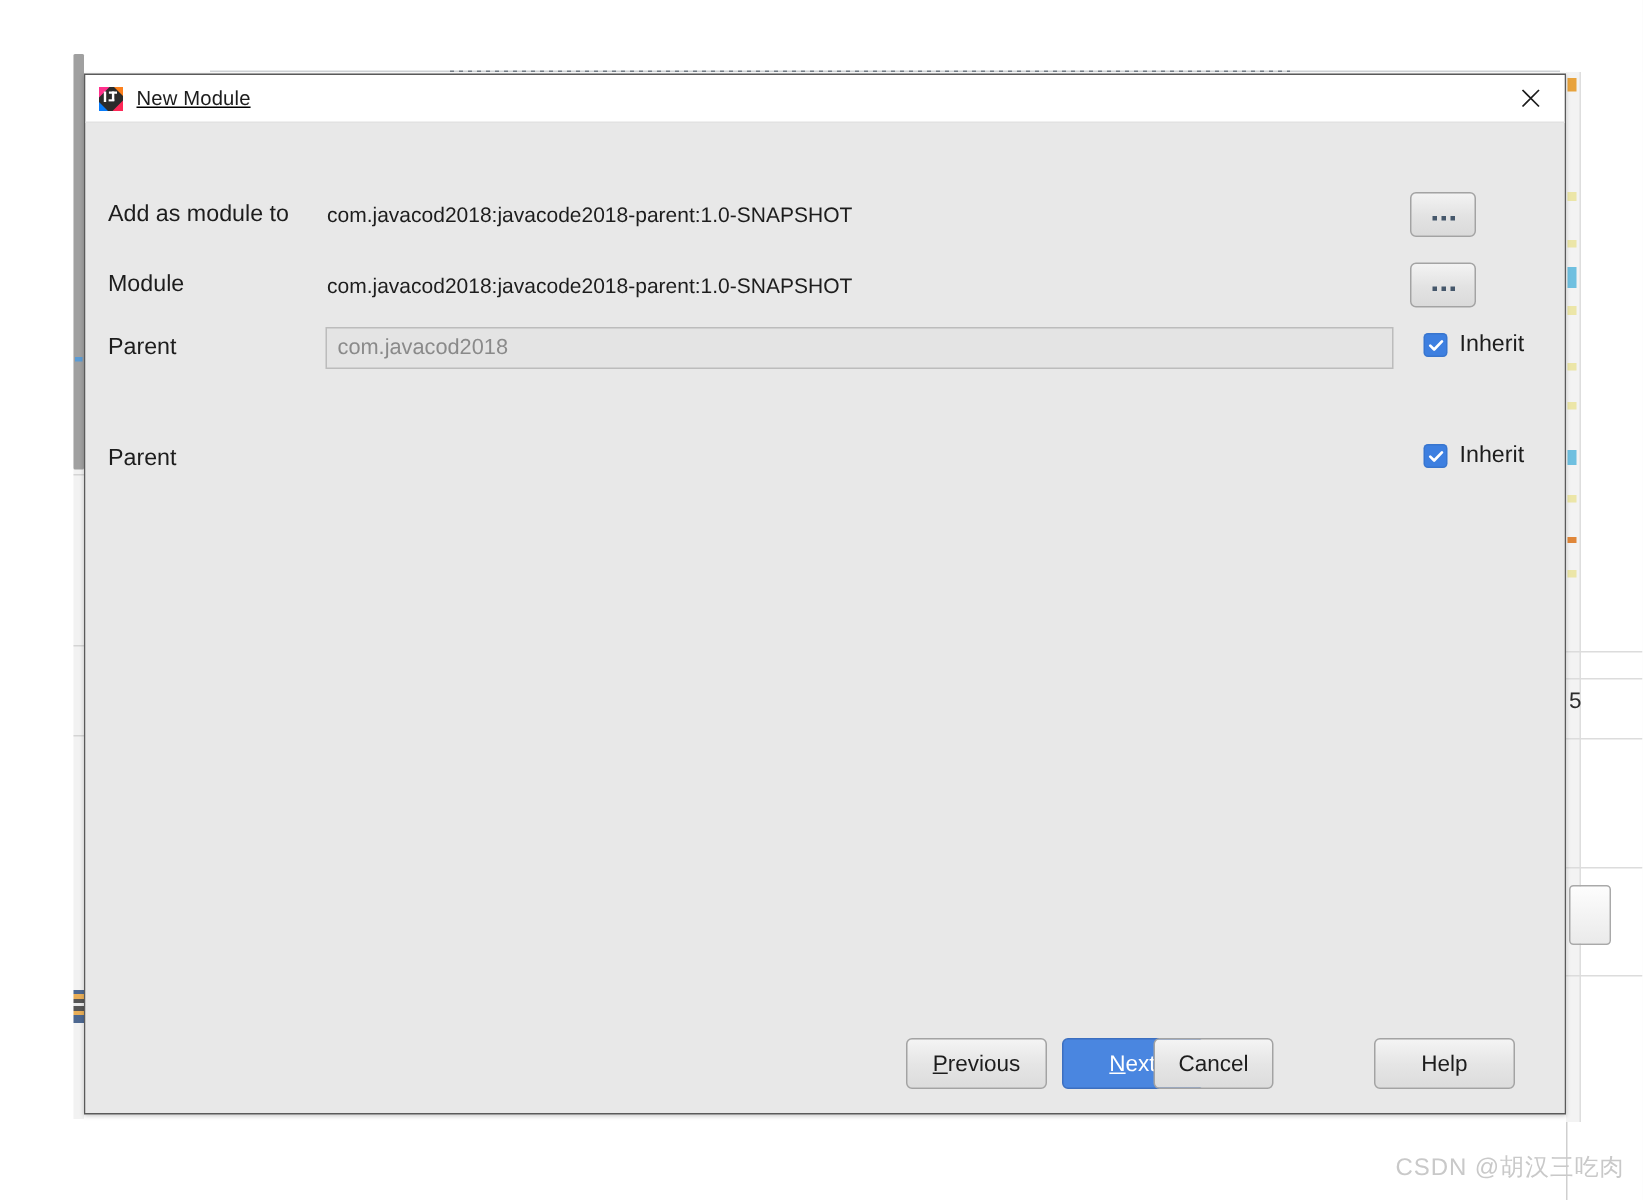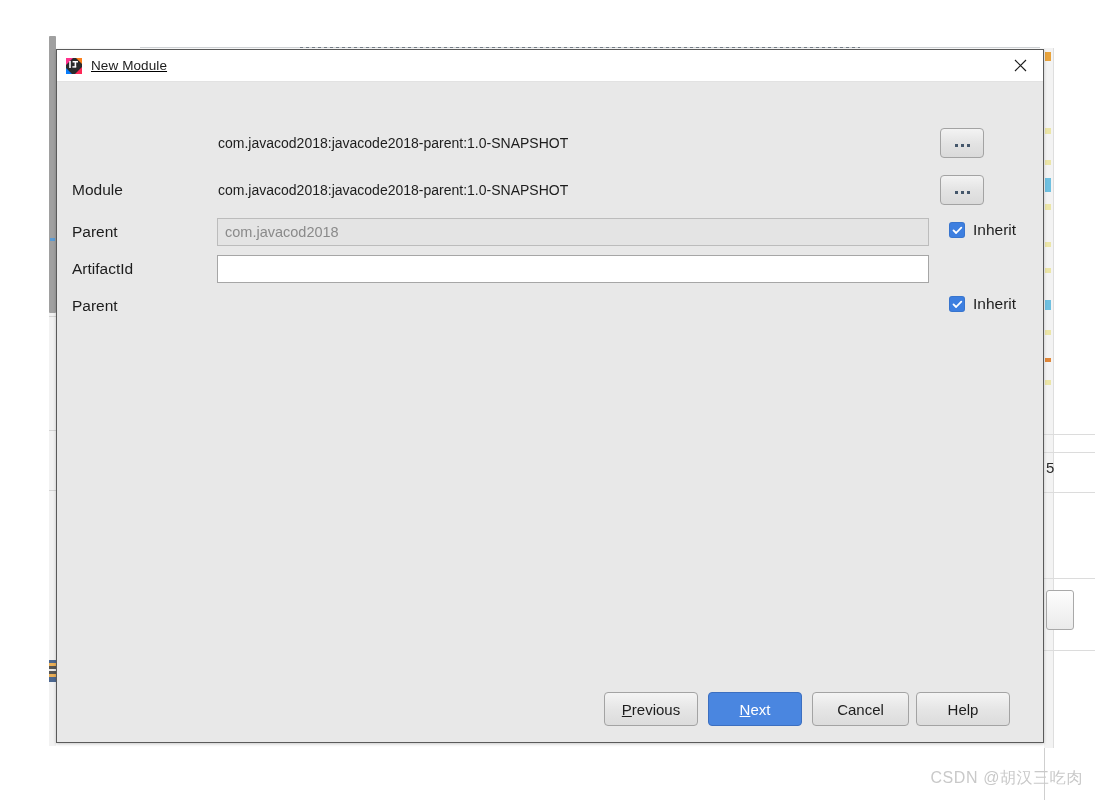--- a/index.html
+++ b/index.html
@@ -369,20 +369,21 @@
       <div class="title-close">
         <svg width="13" height="13" viewBox="0 0 13 13">
           <path d="M1 1 L12 12 M12 1 L1 12" stroke="#1d1d1d" stroke-width="1.15" fill="none"></path>
         </svg>
       </div>
     </div>
 
     <div class="dialog-body">
 
       <div class="row" style="top:45px">
+        <div class="lbl" style="left:15px; top:0">Add as module to</div>
         <div class="val" style="left:161px; top:0">com.javacod2018:javacode2018-parent:1.0-SNAPSHOT</div>
         <div class="dots-btn" style="left:883px; top:1px">
           <span class="dots">
               <i></i>
               <i></i>
               <i></i>
             </span>
         </div>
       </div>
 
@@ -404,24 +405,20 @@
         <div class="inherit" style="left:892px; top:5px">
           <span class="cbox">
             <svg width="11" height="11" viewBox="0 0 11 11">
               <path d="M1.5 5.4 L4.1 8 L9.3 2.6" stroke="#ffffff" stroke-width="1.8" fill="none" stroke-linecap="round" stroke-linejoin="round"></path>
             </svg>
           </span>
           <span class="inherit-label">Inherit</span>
         </div>
       </div>
 
-      <div class="row" style="top:171px">
-        <div class="lbl" style="left:15px; top:0">ArtifactId</div>
-        <input class="field enabled" style="left: 160px; top: 2px; width: 712px;" value="">
-      </div>
 
       <div class="row" style="top:208px">
         <div class="lbl" style="left:15px; top:0">Parent</div>
         <div class="inherit" style="left:892px; top:5px">
           <span class="cbox">
             <svg width="11" height="11" viewBox="0 0 11 11">
               <path d="M1.5 5.4 L4.1 8 L9.3 2.6" stroke="#ffffff" stroke-width="1.8" fill="none" stroke-linecap="round" stroke-linejoin="round"></path>
             </svg>
           </span>
           <span class="inherit-label">Inherit</span>
@@ -432,21 +429,21 @@
         <button class="btn" style="left:547px; top:16px; width:94px;">
             <span class="mn">P</span>
             <span>revious</span>
           </button>
 
         <button class="btn primary" style="left:651px; top:16px; width:94px;">
             <span class="mn">N</span>
             <span>ext</span>
           </button>
 
-        <button class="btn" style="left:755px; top:16px; width:97px;">Cancel</button>
+        <button class="btn" style="left:712px; top:16px; width:80px;">Cancel</button>
 
         <button class="btn" style="left:859px; top:16px; width:94px;">Help</button>
       </div>
 
     </div>
   </div>
 
   <div class="watermark">CSDN @胡汉三吃肉</div>
 
 </div>

